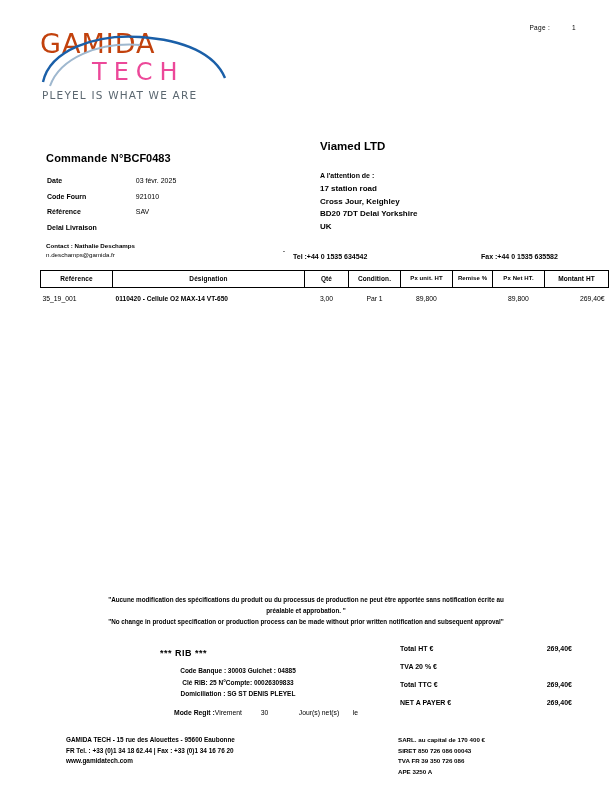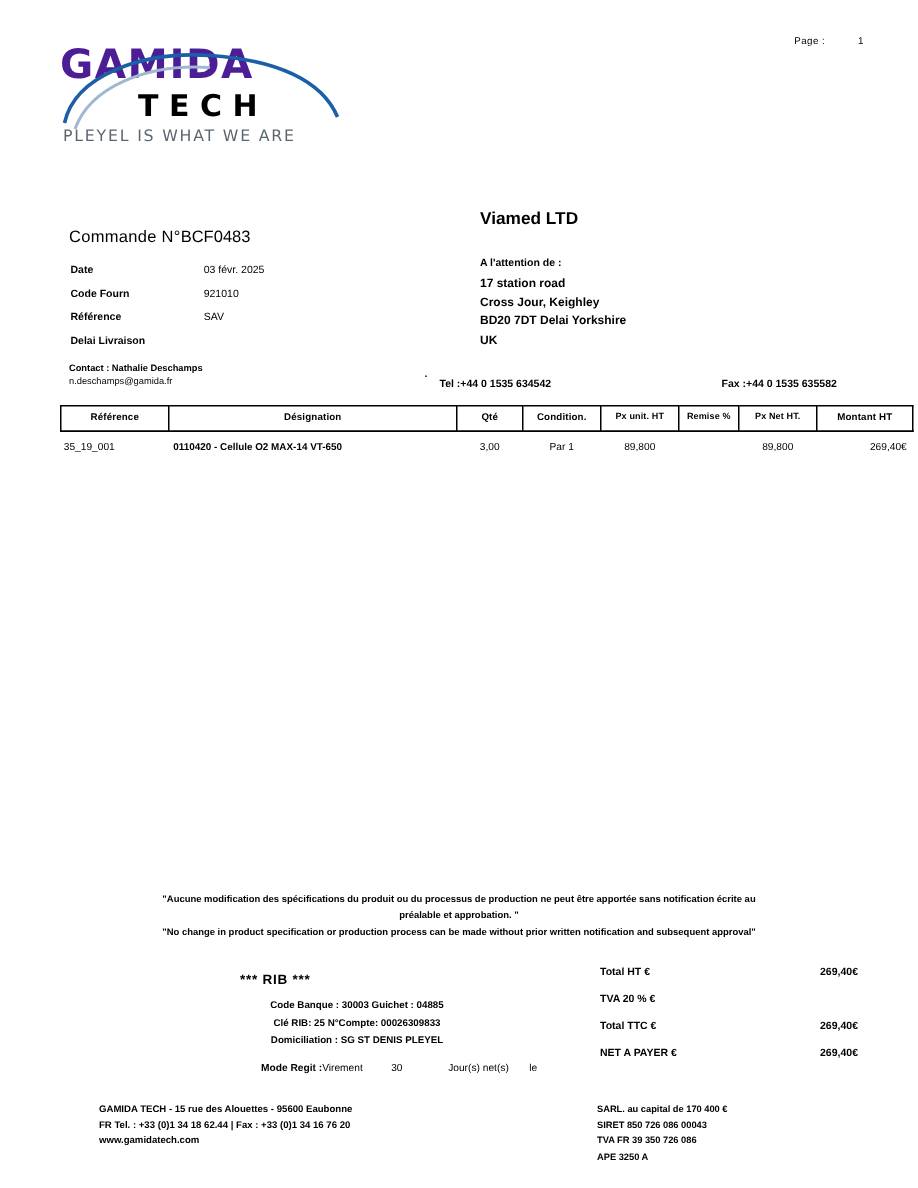--- a/index.html
+++ b/index.html
@@ -33,31 +33,31 @@
 
   
   .logo-block {
     position: absolute;
     top: 30px;
     left: 40px;
     width: 190px;
   }
   .logo-gamida {
     font-family: "DejaVu Sans", sans-serif;
-    font-weight: bold;
+    font-weight: normal;
     font-size: 27px;
-    color: #4c1d95;
+    color: #c2410c;
     letter-spacing: 1px;
     line-height: 1;
   }
   .logo-tech {
     font-family: "DejaVu Sans", sans-serif;
-    font-weight: bold;
-    font-size: 20px;
-    color: #000000;
+    font-weight: normal;
+    font-size: 24px;
+    color: #ec4899;
     letter-spacing: 7px;
     line-height: 1;
     margin-top: 3px;
     margin-left: 52px;
   }
   .logo-swoosh {
     position: absolute;
     top: 2px;
     left: 0px;
     width: 190px;
@@ -72,21 +72,21 @@
     margin-top: 5px;
     margin-left: 2px;
   }
 
   
   .order-title {
     position: absolute;
     top: 152px;
     left: 46px;
     font-size: 11px;
-    font-weight: normal;
+    font-weight: bold;
     letter-spacing: 0.2px;
   }
   .order-title .num { letter-spacing: 0px; }
 
   .order-fields {
     position: absolute;
     top: 173px;
     left: 46px;
     font-size: 7px;
     line-height: 13.5px;

